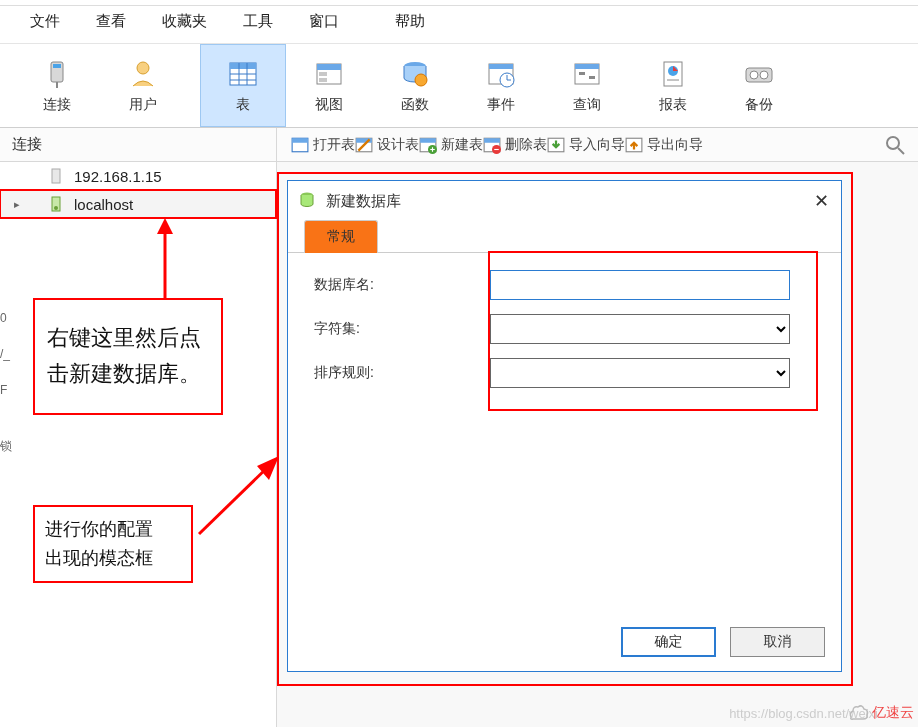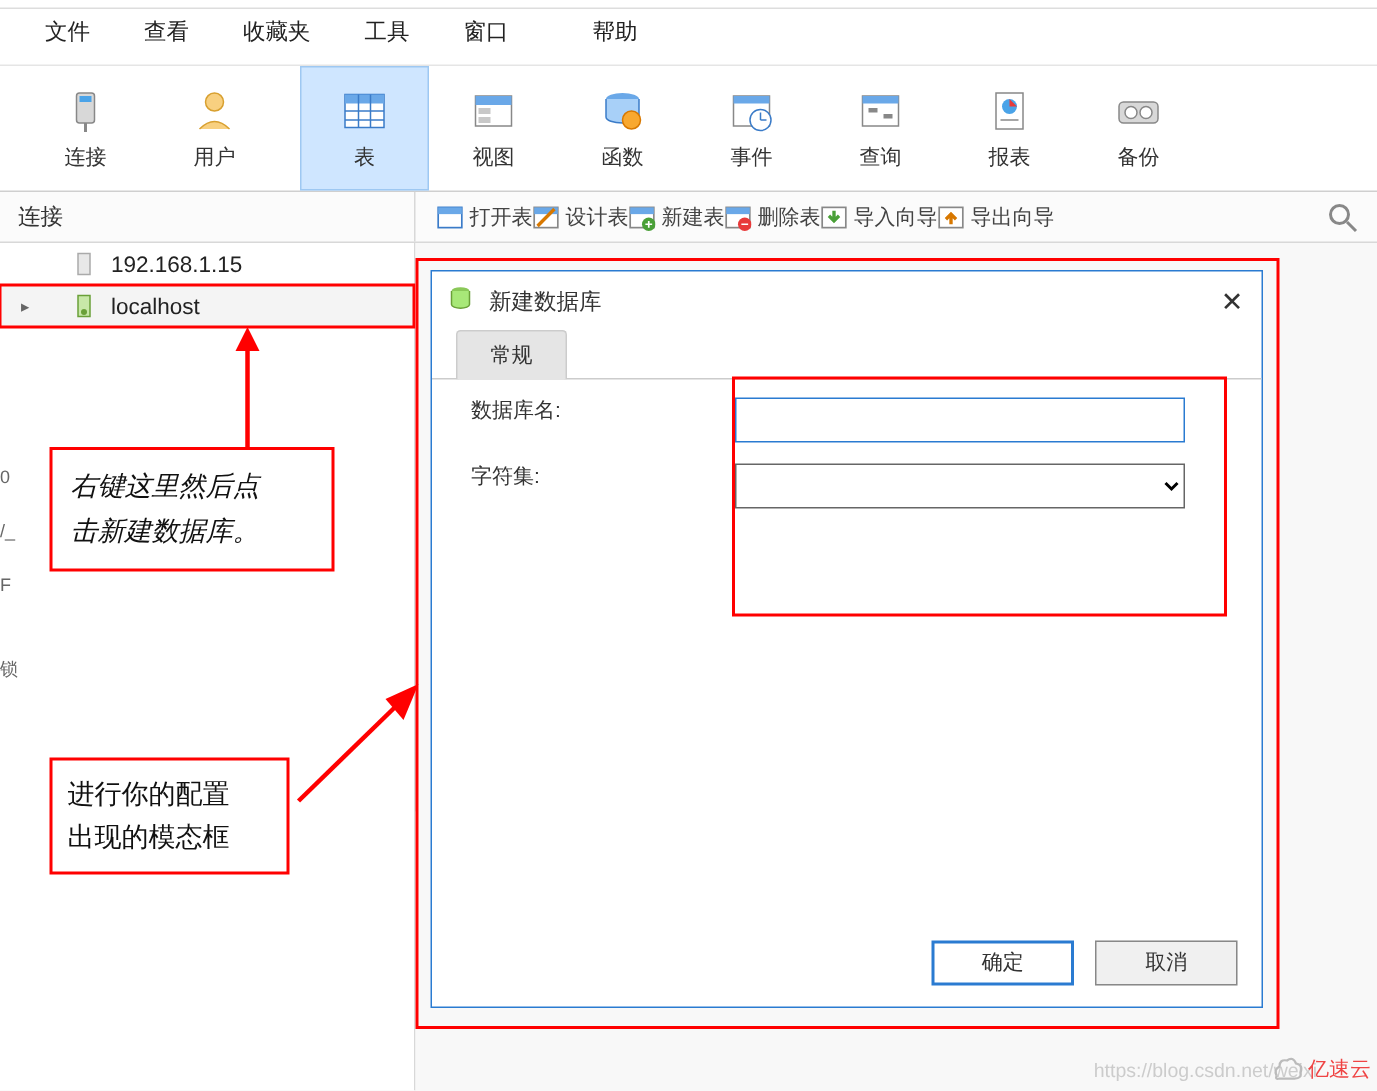--- a/index.html
+++ b/index.html
@@ -26,38 +26,38 @@
   
   .main { display:flex; height: calc(727px - 6px - 38px - 84px - 34px); position:relative;}
   .sidebar { width:277px; background:#fff; border-right:1px solid #d8d8d8; position:relative;}
   .side-row { height:28px; display:flex; align-items:center; padding-left:48px; gap:10px; font-size:15px; color:#222; }
   .side-row.hl { outline: 2px solid #ff0000; outline-offset:-1px; background:#f4f4f4;}
   .side-row .exp { position:absolute; left:14px; font-size:11px; color:#666;}
   .side-row .db-ico { width:16px; height:16px; display:flex; align-items:center; justify-content:center;}
   
   .left-strip { position:absolute; left:0; top:300px; width:14px; font-size:12px; color:#666; line-height:36px; }
   
-  .anno1 { position:absolute; left:33px; top:298px; border:2px solid #ff0000; background:#fff; padding:10px 12px; font-size:18px; color:#111; line-height:1.65; width:190px;font-style:italic;}
+  .anno1 { position:absolute; left:33px; top:298px; border:2px solid #ff0000; background:#fff; padding:20px 12px; font-size:22px; color:#111; line-height:1.65; width:190px;}
   .anno2 { position:absolute; left:33px; top:505px; border:2px solid #ff0000; background:#fff; padding:8px 10px; font-size:18px; color:#111; line-height:1.6; width:160px;}
   
   .arrow1 { position:absolute; left:150px; top:218px; }
   .arrow2 { position:absolute; left:195px; top:450px; }
   
   .content { flex:1; position:relative; background:#f8f8f8;}
   
   .modal-outline { position:absolute; left:0px; top:10px; width:576px; height:514px; border:2px solid #ff0000; }
   .modal { position:absolute; left:10px; top:18px; width:555px; height:492px; background:#fff; border:1px solid #2a7bd1;}
   .modal-title { height:40px; display:flex; align-items:center; padding-left:10px; gap:10px; font-size:15px; color:#333; position:relative;}
   .modal-title .close { position:absolute; right:12px; font-size:18px; color:#333; }
   .modal-tabs { height:32px; display:flex; align-items:flex-end; padding-left:16px; border-bottom:1px solid #ccc;}
-  .modal-tabs .tab { padding:7px 22px; border:1px solid #ccc; border-bottom:none; background:#e5e5e5; border-radius:3px 3px 0 0; font-size:14px; position:relative; top:1px;}
+  .modal-tabs .tab { padding:7px 22px; border:1px solid #ccc; border-bottom:none; background:#f97316; border-radius:3px 3px 0 0; font-size:14px; position:relative; top:1px;}
   
   .form-area { padding:12px 12px; position:relative;}
   .form-box { border:2px solid #ff0000; padding:14px 18px 14px 0; position:absolute; left:200px; top:-2px; width:330px; height:160px;}
-  .form-row { display:flex; height:40px; margin-bottom:12px;}
+  .form-row { display:flex; align-items:center; height:40px; margin-bottom:12px;}
   .form-row:nth-child(2){ margin-bottom:4px;}
   .form-row .lbl { width:190px; padding-left:14px; font-size:14px; color:#333;}
   .form-row input[type=text] { width:300px; height:30px; border:1px solid #2a7bd1; padding:0 6px; font-size:14px; outline:none;}
   .form-row select { width:300px; height:30px; border:1px solid #666; padding:0 4px; font-size:14px; background:#fff;}
   
   .modal-footer { position:absolute; bottom:14px; right:16px; display:flex; gap:14px;}
   .modal-footer button { width:95px; height:30px; border:1px solid #888; background:#f0f0f0; font-size:14px; color:#333;}
   .modal-footer button.primary { border:2px solid #2a7bd1; background:#fff;}
   
   .watermark { position:absolute; right:40px; bottom:6px; font-size:13px; color:#ccc;}
@@ -294,20 +294,24 @@
       <div class="form-area">
         <div class="form-box"></div>
         <div class="form-row">
           <div class="lbl">数据库名:</div>
           <input type="text" value="" style="">
         </div>
         <div class="form-row">
           <div class="lbl">字符集:</div>
           <select><option></option></select>
         </div>
+        <div class="form-row" style="margin-top:-8px">
+          <div class="lbl">排序规则:</div>
+          <select><option></option></select>
+        </div>
       </div>
       <div class="modal-footer">
         <button class="primary">确定</button>
         <button>取消</button>
       </div>
     </div>
   </div>
 </div>
 
 <div class="left-strip">

